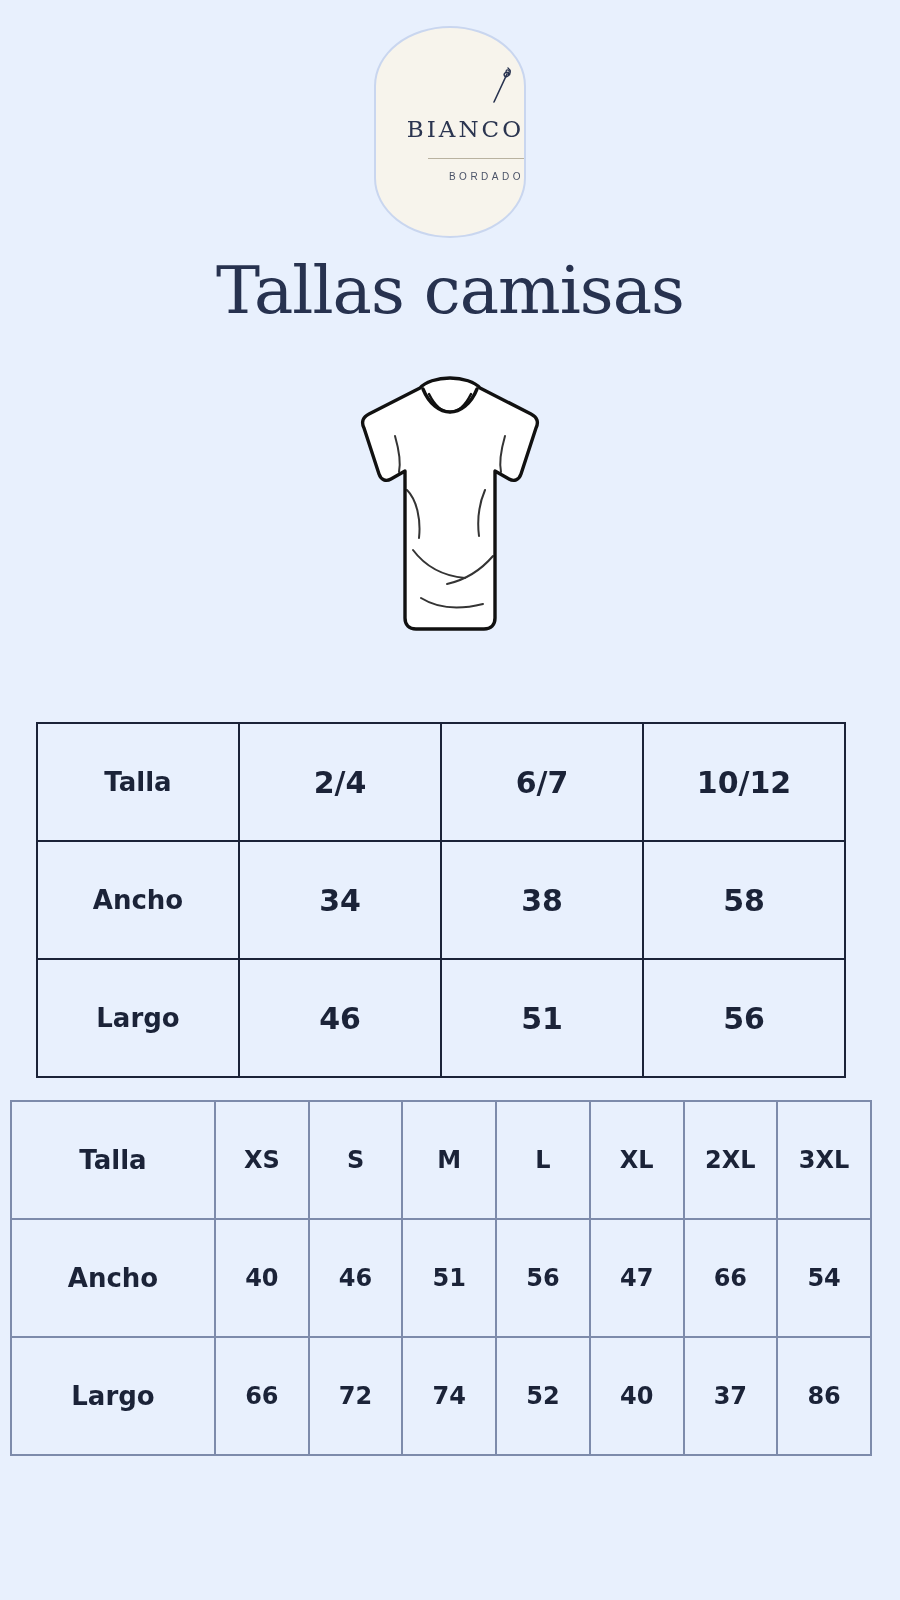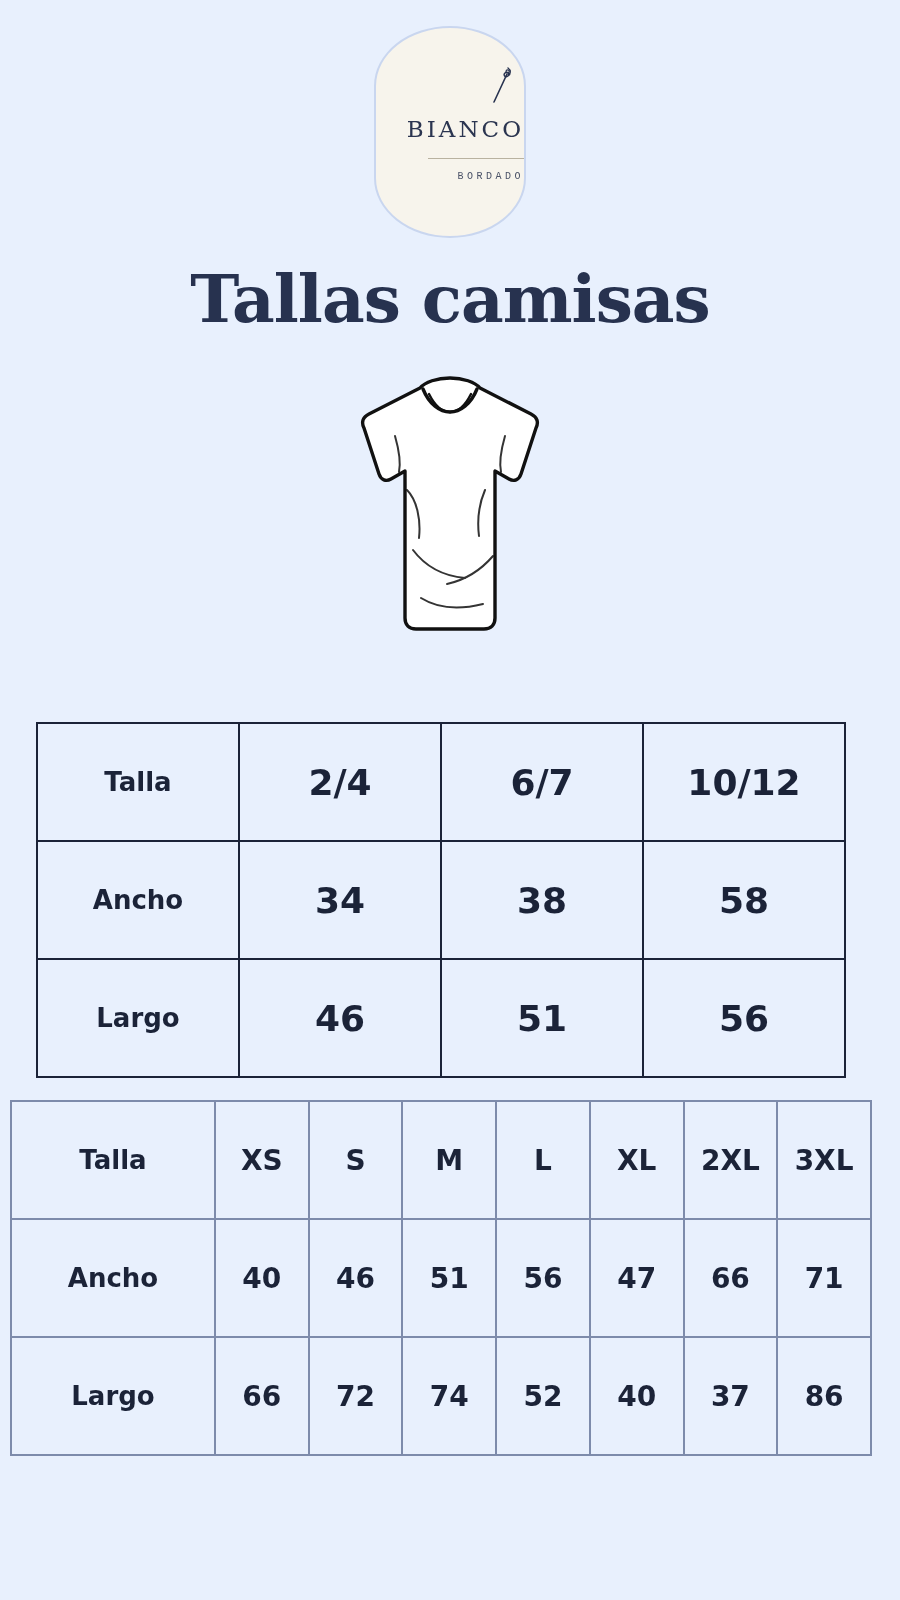--- a/index.html
+++ b/index.html
@@ -50,35 +50,35 @@
     letter-spacing: 3px;
     color: #2b3550;
   }
   .logo-rule {
     width: 96px;
     height: 1px;
     background: #b9b2a0;
     margin: 16px 0 12px 0;
   }
   .logo-sub {
-    font-family: Liberation Mono, monospace;
+    font-family: Liberation Sans, sans-serif;
     font-size: 10px;
     letter-spacing: 3.5px;
     color: #4a5267;
   }
 
   
   .page-title {
     position: absolute;
-    top: 260px;
+    top: 252px;
     left: 0;
     width: 100%;
     text-align: center;
     font-family: "DejaVu Serif", "Liberation Serif", serif;
-    font-weight: bold;
+    font-weight: normal;
     font-size: 66px;
     letter-spacing: -1px;
     color: #27324f;
   }
 
   
   .shirt-wrap {
     position: absolute;
     top: 370px;
     left: 50%;
@@ -94,42 +94,42 @@
     left: 36px;
     width: 810px;
     border-collapse: collapse;
     table-layout: fixed;
   }
   .table-kids td {
     border: 2px solid #1b2338;
     height: 114px;
     text-align: center;
     vertical-align: middle;
-    font-size: 36px;
+    font-size: 30px;
     font-weight: bold;
     color: #1b2338;
   }
   .table-kids td.label {
     font-size: 26px;
   }
 
   .table-adults {
     position: absolute;
     top: 1100px;
     left: 10px;
     width: 862px;
     border-collapse: collapse;
     table-layout: fixed;
   }
   .table-adults td {
     border: 2px solid #7d8bab;
     height: 114px;
     text-align: center;
     vertical-align: middle;
-    font-size: 28px;
+    font-size: 24px;
     font-weight: bold;
     color: #1b2338;
   }
   .table-adults td.label {
     width: 200px;
     font-size: 26px;
   }
 </style>
 </head>
 <body>
@@ -212,21 +212,21 @@
       <td>3XL</td>
     </tr>
     <tr>
       <td class="label">Ancho</td>
       <td>40</td>
       <td>46</td>
       <td>51</td>
       <td>56</td>
       <td>47</td>
       <td>66</td>
-      <td>71</td>
+      <td>54</td>
     </tr>
     <tr>
       <td class="label">Largo</td>
       <td>66</td>
       <td>72</td>
       <td>74</td>
       <td>52</td>
       <td>40</td>
       <td>37</td>
       <td>86</td>

